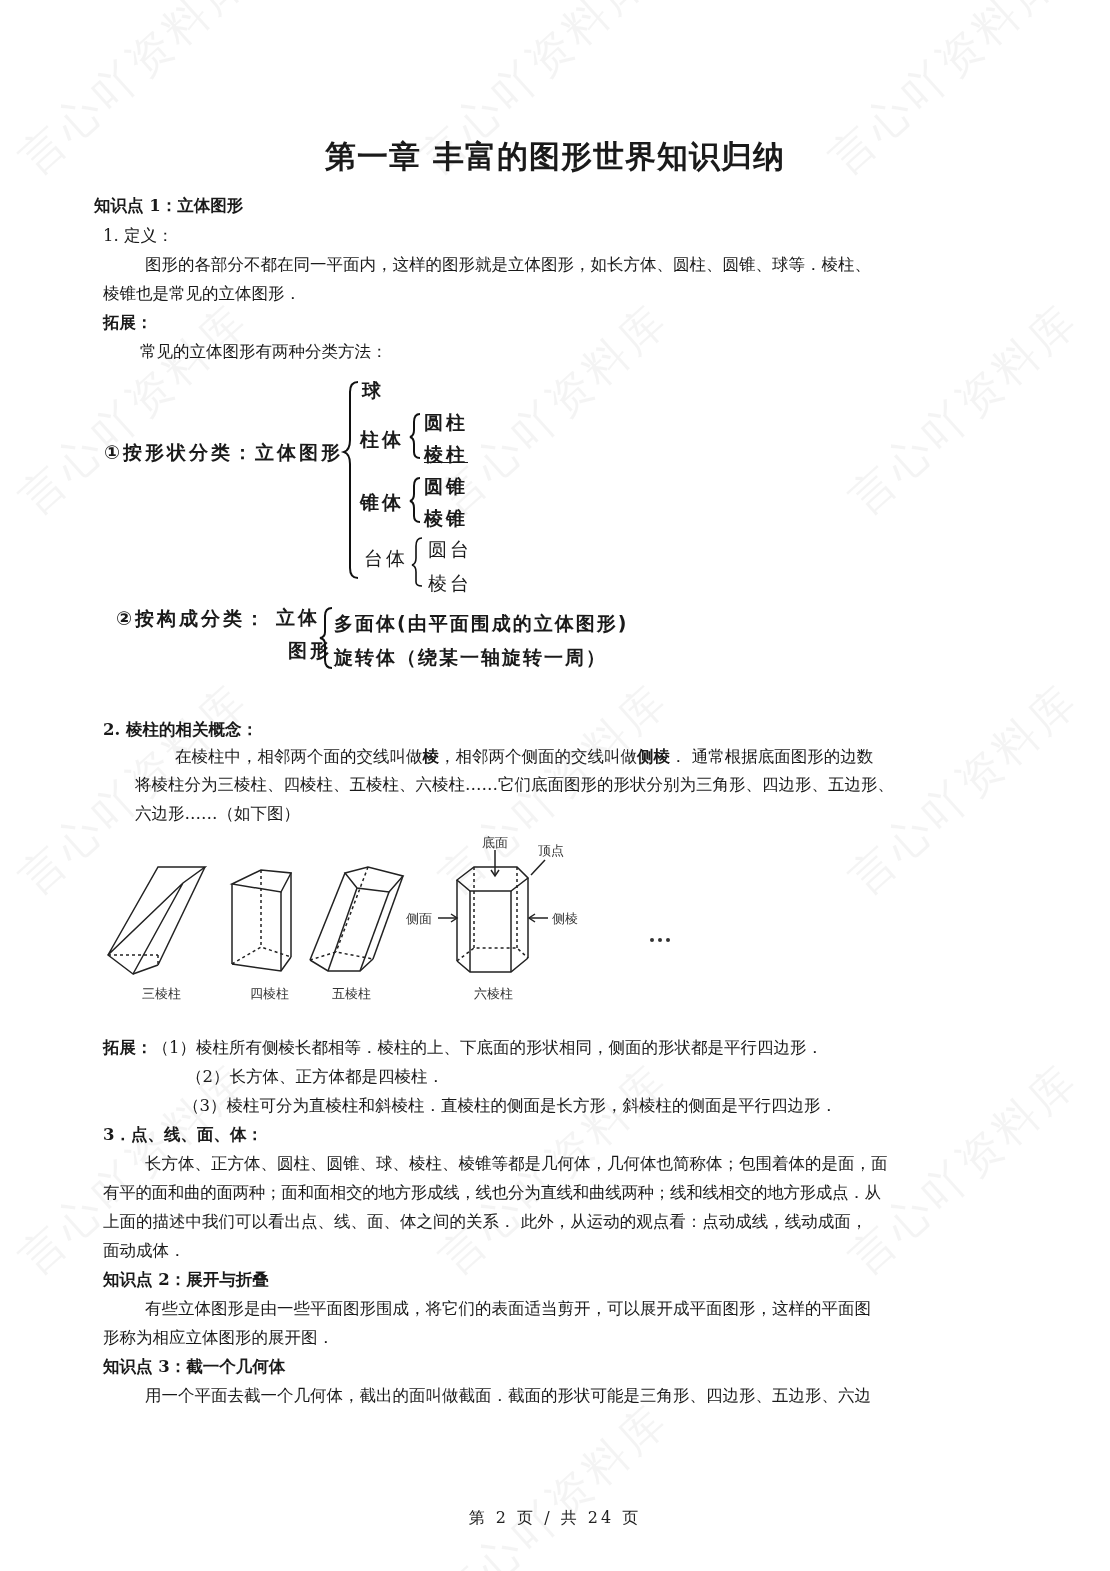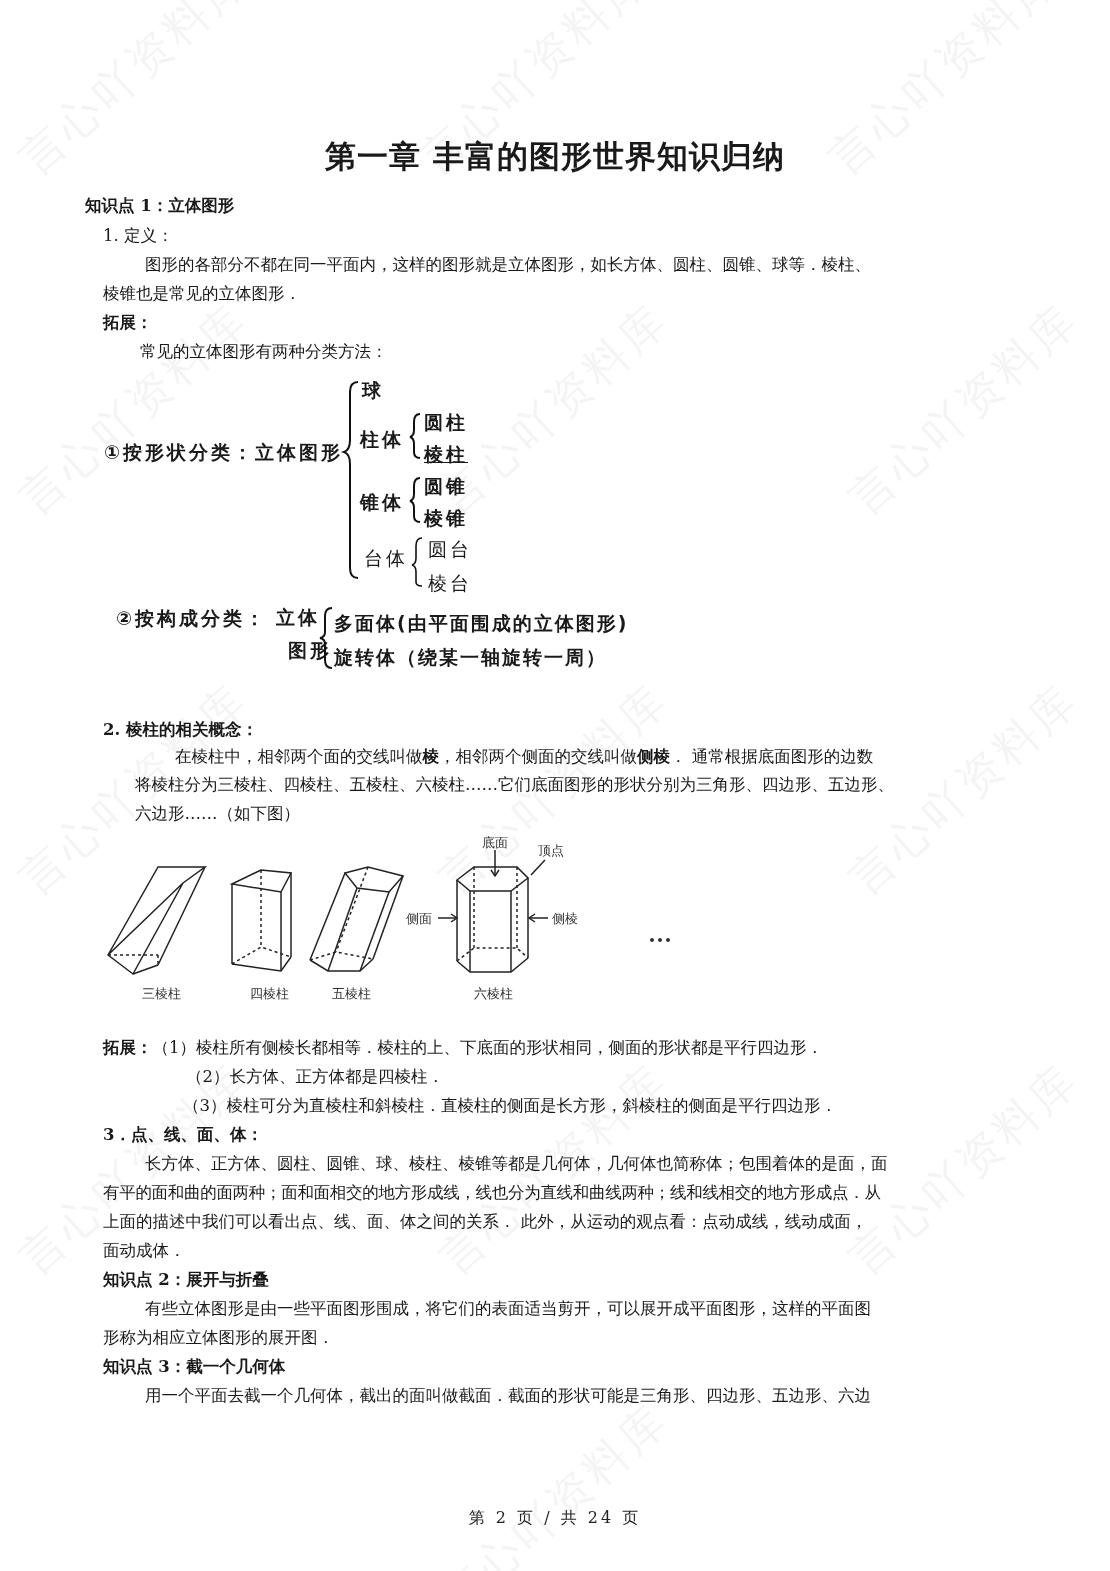--- a/index.html
+++ b/index.html
@@ -37,21 +37,21 @@
 <div class="watermark" style="left:-10px;top:760px;">言心吖资料库</div>
 <div class="watermark" style="left:410px;top:760px;">言心吖资料库</div>
 <div class="watermark" style="left:820px;top:760px;">言心吖资料库</div>
 <div class="watermark" style="left:-10px;top:1140px;">言心吖资料库</div>
 <div class="watermark" style="left:410px;top:1140px;">言心吖资料库</div>
 <div class="watermark" style="left:820px;top:1140px;">言心吖资料库</div>
 <div class="watermark" style="left:410px;top:1480px;">言心吖资料库</div>
 
 <div class="abs title">第一章 丰富的图形世界知识归纳</div>
 
-<div class="abs line bold" style="left:85px;top:193px;">知识点 1：立体图形</div>
+<div class="abs line bold" style="left:94px;top:193px;">知识点 1：立体图形</div>
 <div class="abs line" style="left:103px;top:223px;">1. 定义：</div>
 <div class="abs line" style="left:145px;top:252px;">图形的各部分不都在同一平面内，这样的图形就是立体图形，如长方体、圆柱、圆锥、球等．棱柱、</div>
 <div class="abs line" style="left:103px;top:281px;">棱锥也是常见的立体图形．</div>
 <div class="abs line bold" style="left:103px;top:310px;">拓展：</div>
 <div class="abs line" style="left:94px;top:339px;margin-left:46px;">常见的立体图形有两种分类方法：</div>
 
 <div>
   <div class="abs diag" style="left:104px;top:440px;">①按形状分类：立体图形</div>
   <svg class="abs" style="left:340px;top:378px;" width="150" height="210">
     <path d="M18 4 Q10 4 10 14 L10 62 Q10 72 4 74 Q10 76 10 86 L10 190 Q10 200 18 200" fill="none" stroke="#111" stroke-width="2"></path>

